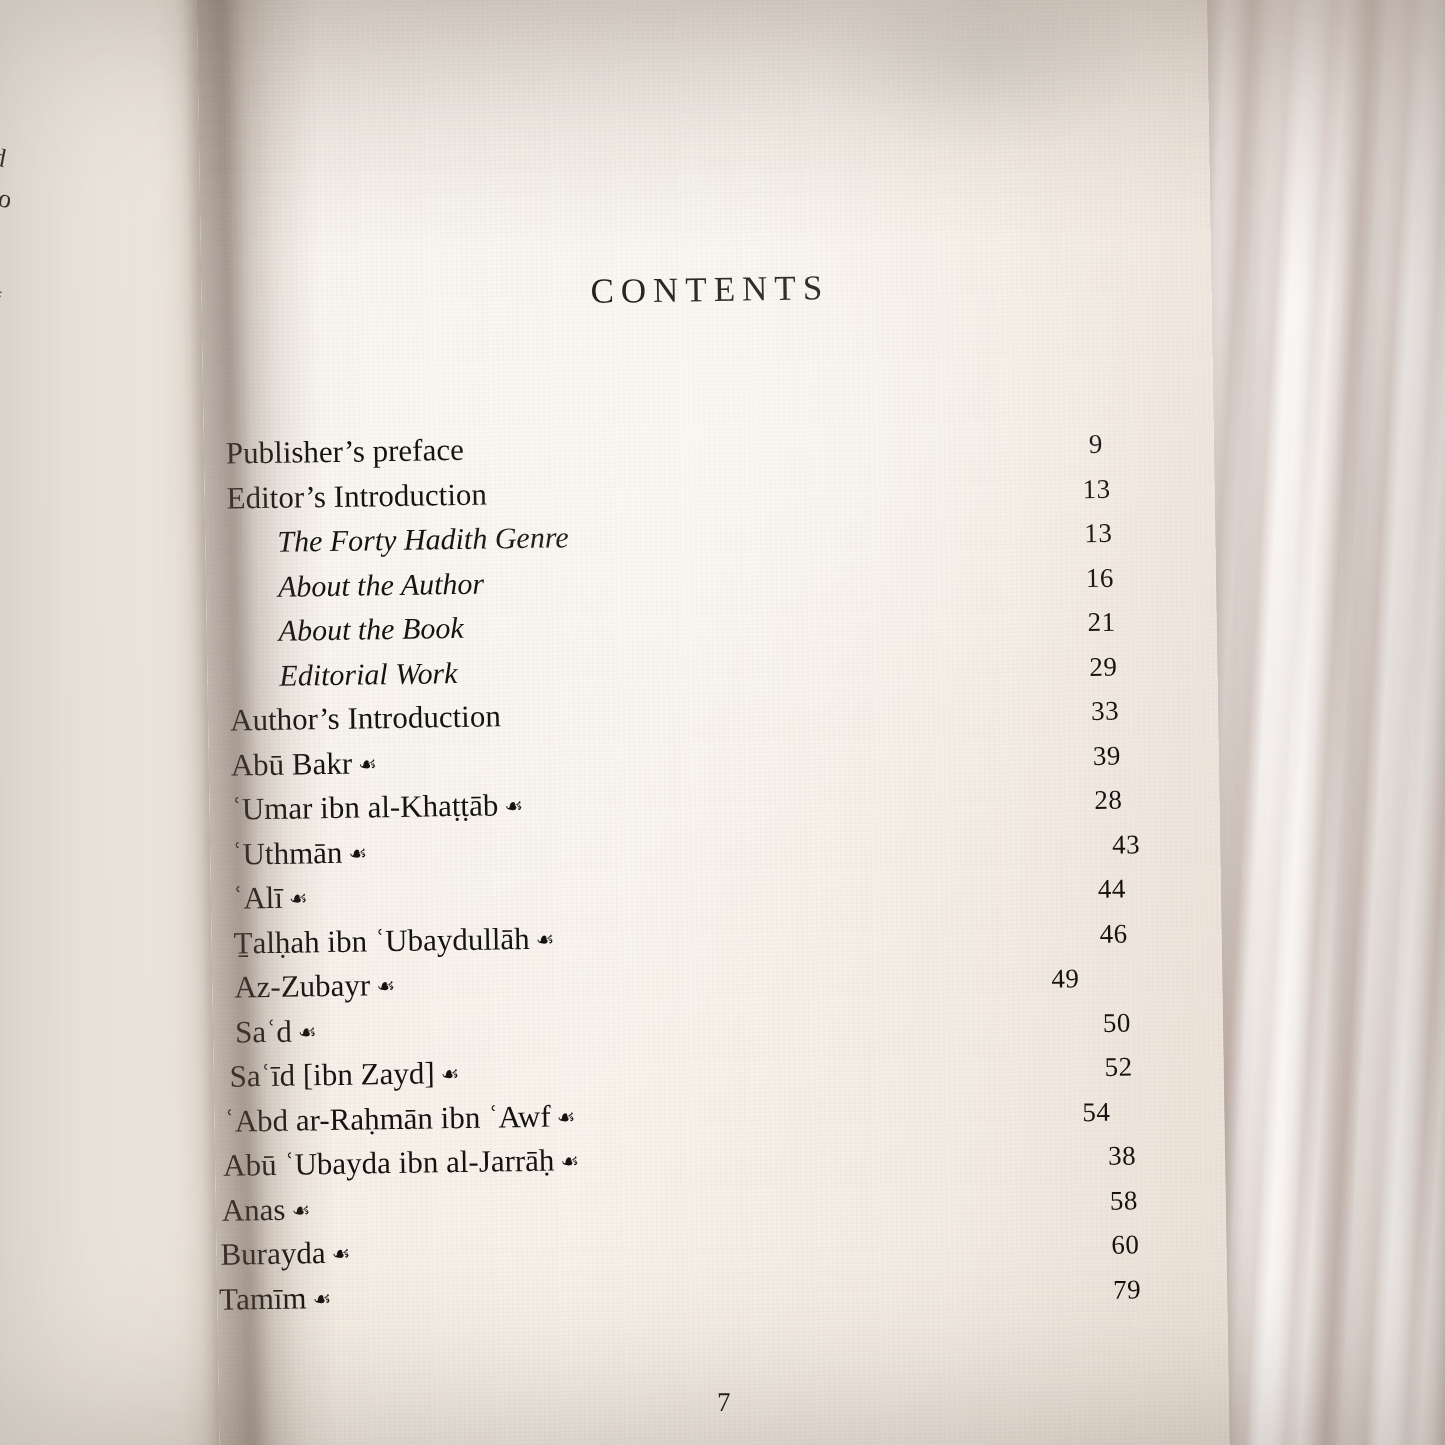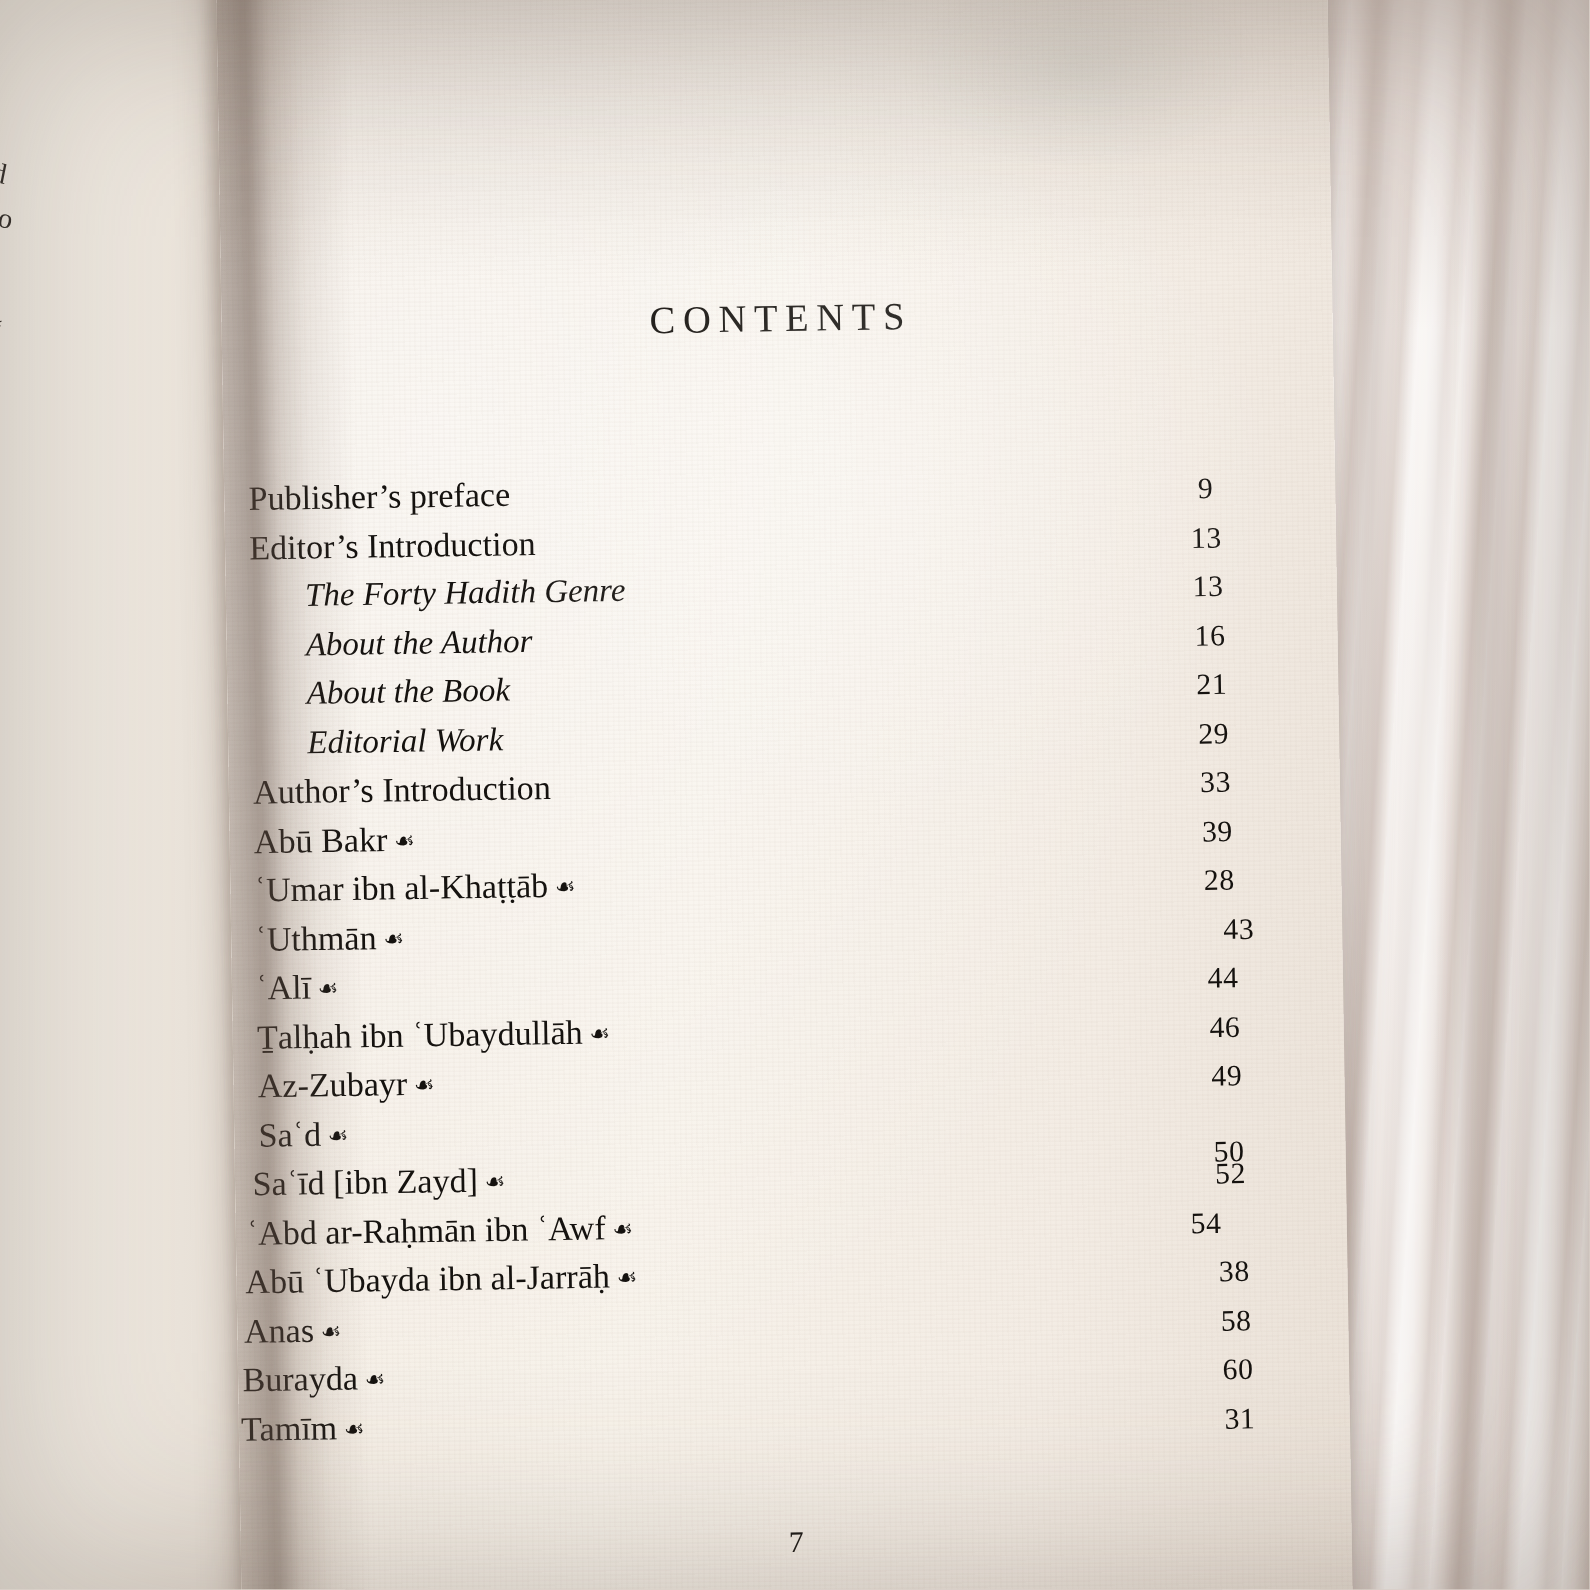--- a/index.html
+++ b/index.html
@@ -349,28 +349,28 @@
             <span class="toc-label">
               <span>Ṯalḥah ibn ʿUbaydullāh</span><span class="hon">☙</span>
             </span>
             <span class="toc-page" style="left:850px;">46</span>
           </div>
 
           <div class="toc-row">
             <span class="toc-label">
               <span>Az-Zubayr</span><span class="hon">☙</span>
             </span>
-            <span class="toc-page" style="left:851px;">49</span>
+            <span class="toc-page" style="left:801px;">49</span>
           </div>
 
           <div class="toc-row">
             <span class="toc-label">
               <span>Saʿd</span><span class="hon">☙</span>
             </span>
-            <span class="toc-page" style="left:852px;margin-top:24px;">50</span>
+            <span class="toc-page" style="left:852px;">50</span>
           </div>
 
           <div class="toc-row">
             <span class="toc-label" style="left:-6px;">
               <span>Saʿīd [ibn Zayd]</span><span class="hon">☙</span>
             </span>
             <span class="toc-page" style="left:853px;">52</span>
           </div>
 
           <div class="toc-row">
@@ -398,21 +398,21 @@
             <span class="toc-label" style="left:-18px;">
               <span>Burayda</span><span class="hon">☙</span>
             </span>
             <span class="toc-page" style="left:857px;">60</span>
           </div>
 
           <div class="toc-row">
             <span class="toc-label" style="left:-20px;">
               <span>Tamīm</span><span class="hon">☙</span>
             </span>
-            <span class="toc-page" style="left:858px;">31</span>
+            <span class="toc-page" style="left:858px;">79</span>
           </div>
 
         </div>
 
         <div class="folio">7</div>
       </div>
 
       <div class="page-shade-left"></div>
       <div class="page-shade-top"></div>
     </div>

